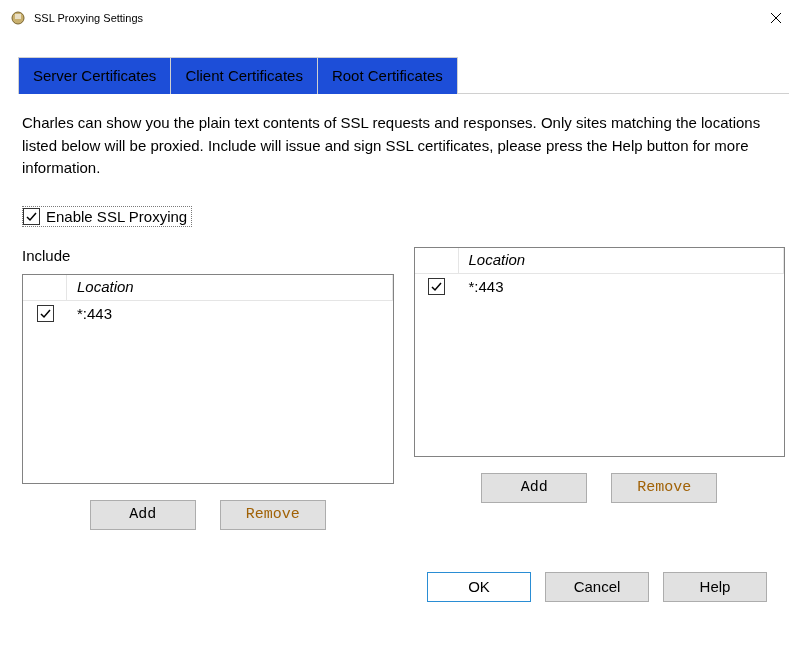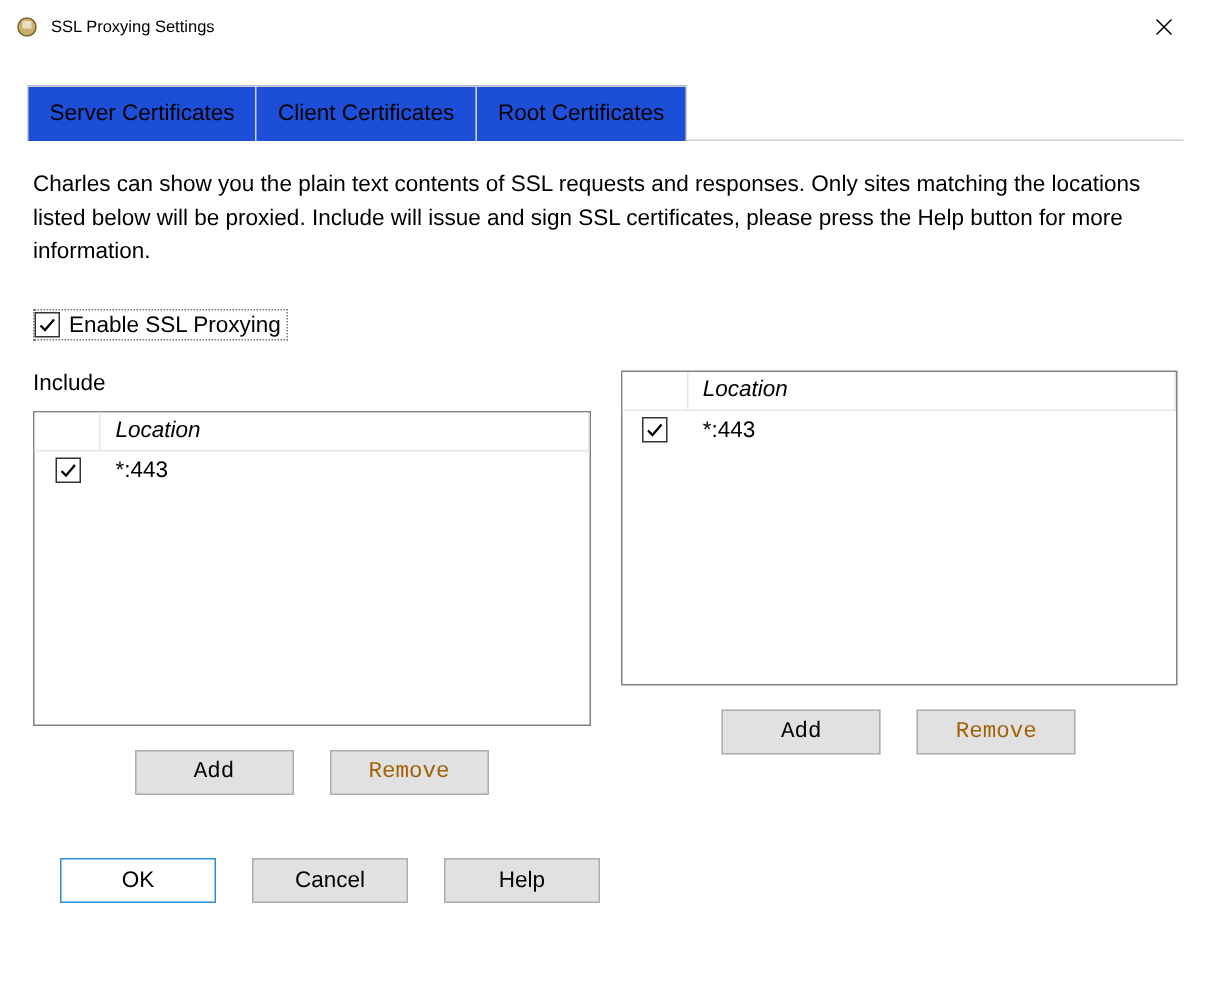--- a/index.html
+++ b/index.html
@@ -142,21 +142,22 @@
       font-family: inherit;
       cursor: pointer;
       padding: 0;
     }
     .btn:disabled {
       color: #a16207;
       cursor: default;
     }
     .dialog-buttons {
       display: flex;
-      gap: 24px;
+      justify-content: flex-end;
+      gap: 14px;
       padding: 0 22px;
       margin-top: 42px;
     }
     .dialog-buttons .btn { width: 104px; height: 30px; }
     .btn.primary {
       background: #ffffff;
       border: 1.5px solid #2a8dd4;
     }
   </style>
 </head>

